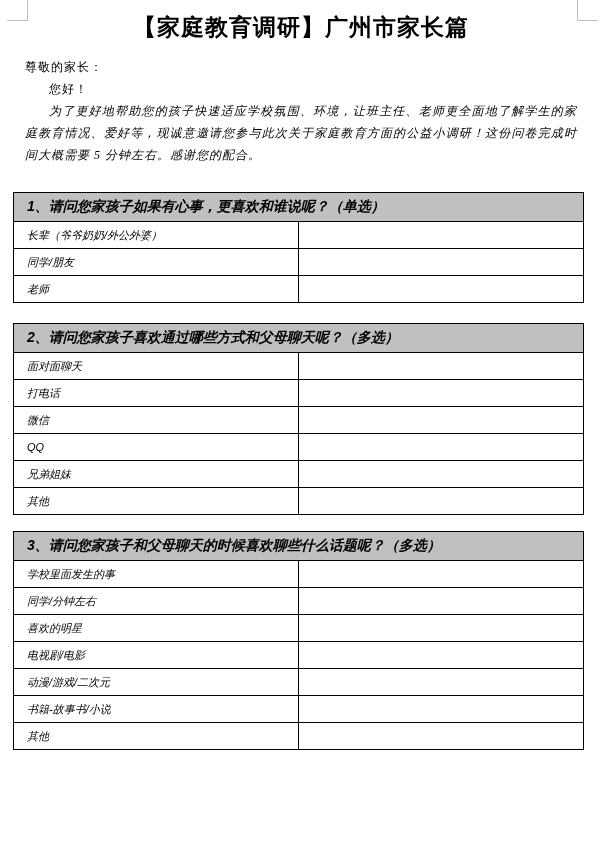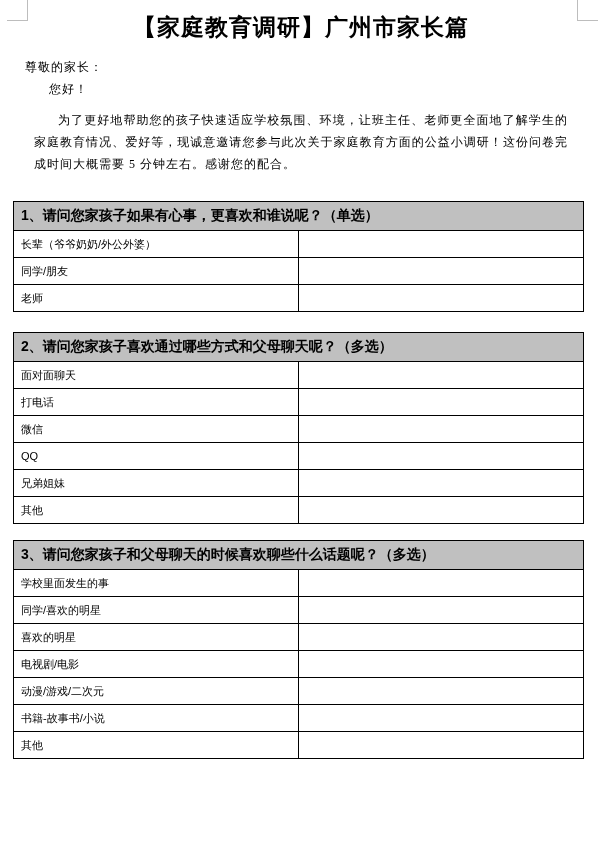--- a/index.html
+++ b/index.html
@@ -38,38 +38,40 @@
     margin: 12px 25px 0 25px;
     font-size: 12px;
     line-height: 22px;
     letter-spacing: 1px;
   }
   .intro .salutation { text-indent: 0; }
   .intro .greeting   { text-indent: 2em; }
   .intro .para {
     text-indent: 2em;
     text-align: justify;
-    margin: 9px;
+    margin: 0;
+    font-style: italic;
   }
 
   
   table.qtable {
     border-collapse: collapse;
     table-layout: fixed;
     width: 571px;
     margin-left: 13px;
   }
   table.qtable.first  { margin-top: 26px; }
   table.qtable.mid    { margin-top: 20px; }
   table.qtable.last   { margin-top: 16px; }
   table.qtable td {
     border: 1px solid var(--table_border, #000000);
-    padding: 0 7px;
+    padding: 0 13px;
     overflow: hidden;
     white-space: nowrap;
+    font-style: italic;
   }
   tr.qh td {
     background: var(--question_header_bg, #c0c0c0);
     font-family: "Liberation Sans", "DejaVu Sans", sans-serif;
     font-weight: bold;
     font-size: 14px;
     height: 28px;
   }
   tr.opt td {
     font-family: "Liberation Sans", "DejaVu Sans", sans-serif;
@@ -152,21 +154,21 @@
   <table class="qtable last">
     <tbody>
         <tr class="qh">
           <td colspan="2">3、请问您家孩子和父母聊天的时候喜欢聊些什么话题呢？（多选）</td>
         </tr>
     <tr class="opt">
           <td class="label">学校里面发生的事</td>
           <td class="answer"></td>
         </tr>
     <tr class="opt">
-          <td class="label">同学/喜欢的明星</td>
+          <td class="label">同学/分钟左右</td>
           <td class="answer"></td>
         </tr>
     <tr class="opt">
           <td class="label">喜欢的明星</td>
           <td class="answer"></td>
         </tr>
     <tr class="opt">
           <td class="label">电视剧/电影</td>
           <td class="answer"></td>
         </tr>

